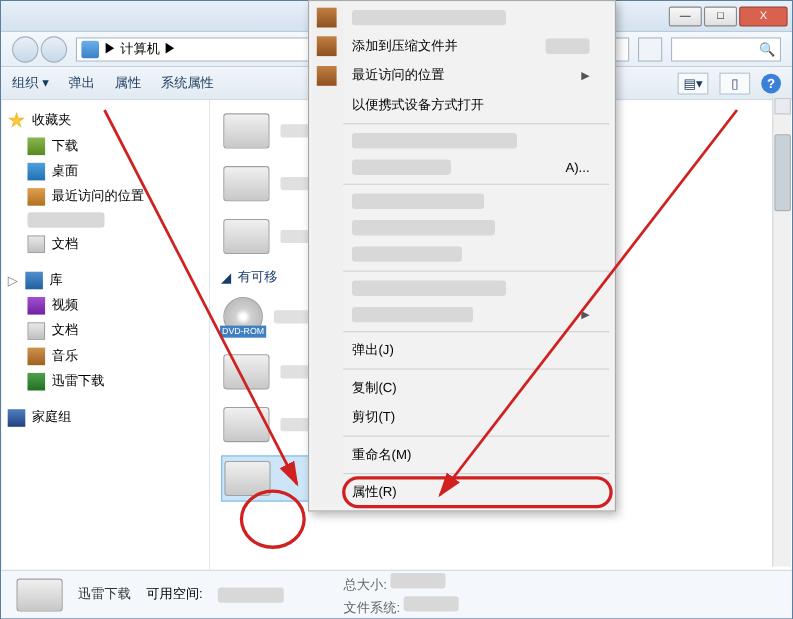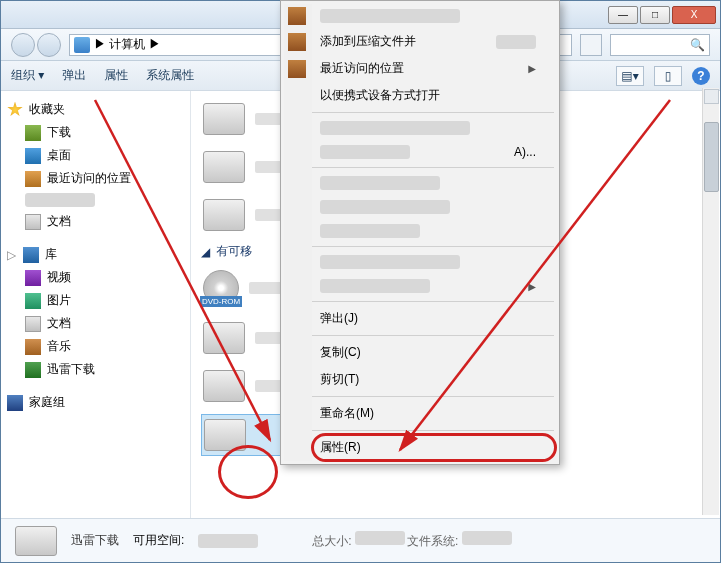--- a/index.html
+++ b/index.html
@@ -45,21 +45,21 @@
 .drive{display:flex;align-items:center;gap:10px;padding:4px 2px;margin-bottom:8px;width:240px}
 .drive-ico{width:42px;height:32px;background:linear-gradient(#f0f0f0,#c8c8c8);border:1px solid #a0a0a0;border-radius:3px;position:relative;flex-shrink:0}
 .drive-ico.dvd{border-radius:50%;width:36px;height:36px;background:radial-gradient(#fff 10%,#d0d0d0 30%,#b0b0b0)}
 .drive-ico.dvd::after{content:"DVD-ROM";position:absolute;bottom:-2px;left:-4px;right:-4px;background:#4080c0;color:#fff;font-size:8px;text-align:center;padding:1px}
 .drive-txt{background:#e0e0e0;height:12px;width:150px;border-radius:2px}
 .section-hdr{display:flex;align-items:center;gap:6px;margin:6px 0;color:#1a3a6a}
 .drive.sel{background:#cde6f7;border:1px solid #7ab8e8}
 .statusbar{height:44px;border-top:1px solid #d0dae4;background:#f4f8fc;display:flex;align-items:center;padding:0 14px;gap:14px}
 .status-ico{width:42px;height:30px;background:linear-gradient(#f0f0f0,#c8c8c8);border:1px solid #a0a0a0;border-radius:3px}
 .status-txt{display:flex;flex-direction:column;gap:2px;color:#333;font-size:12px}
-.status-right{margin-left:40px;color:#666;display:flex;gap:2px}
+.status-right{margin-left:40px;color:#666;display:flex;flex-direction:column;gap:2px}
 .ctxmenu{position:absolute;left:280px;top:0;width:280px;background:#f2f2f2;border:1px solid #a8a8a8;box-shadow:3px 3px 8px rgba(0,0,0,.3);z-index:100;padding:3px}
 .ctxmenu-inner{background:#f2f2f2;border-left:28px solid #f0f0f0}
 .ctx-item{padding:5px 20px 5px 8px;display:flex;align-items:center;justify-content:space-between;cursor:default;position:relative}
 .ctx-item.dis{color:#a0a0a0}
 .ctx-item.highlight{outline:3px solid #d02020;outline-offset:-2px;border-radius:14px}
 .ctx-sep{height:1px;background:#d0d0d0;margin:3px 2px 3px 0}
 .ctx-arrow{color:#555;font-size:10px}
 .ctx-ico{position:absolute;left:-24px;width:18px;height:18px}
 .ctx-ico.book{background:linear-gradient(#c08040,#905020)}
 .blur{background:#d8d8d8;border-radius:3px;height:14px;display:inline-block}
@@ -139,24 +139,20 @@
         <div class="sb-header">
           <span class="ico-tri">▷</span>
           <span class="ico ico-lib"></span>
           <span>库</span>
         </div>
         <div class="sb-item">
             <span class="ico ico-vid"></span>
             <span>视频</span>
           </div>
         <div class="sb-item">
-            <span class="ico ico-pic"></span>
-            <span>图片</span>
-          </div>
-        <div class="sb-item">
             <span class="ico ico-doc"></span>
             <span>文档</span>
           </div>
         <div class="sb-item">
             <span class="ico ico-music"></span>
             <span>音乐</span>
           </div>
         <div class="sb-item">
             <span class="ico ico-xl"></span>
             <span>迅雷下载</span>

